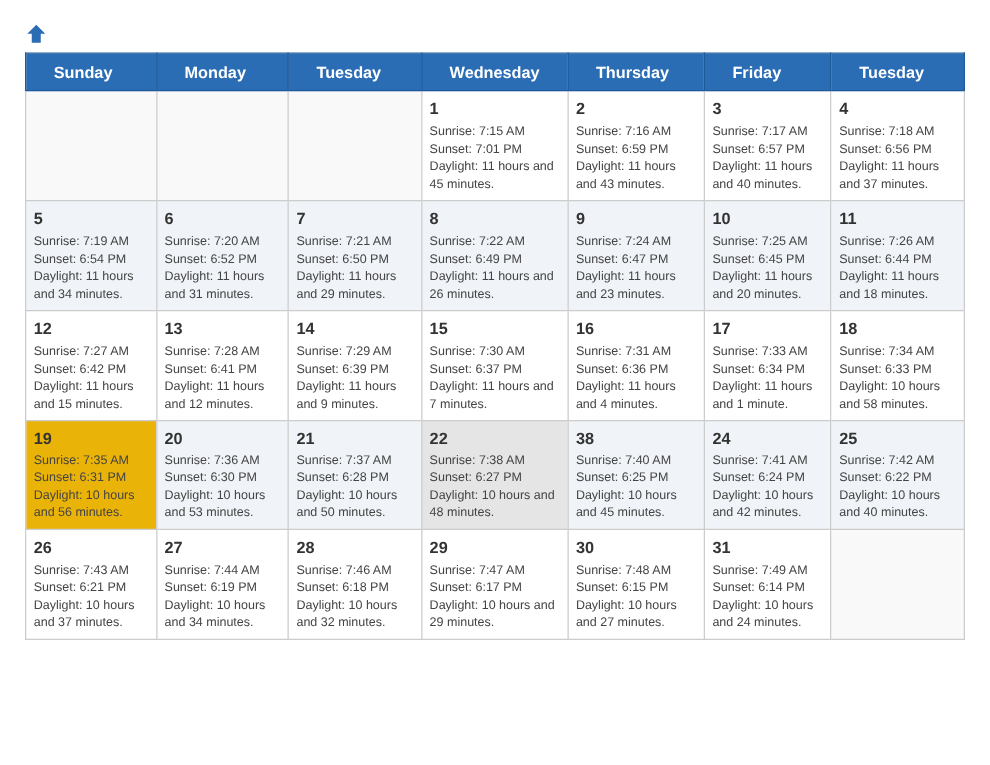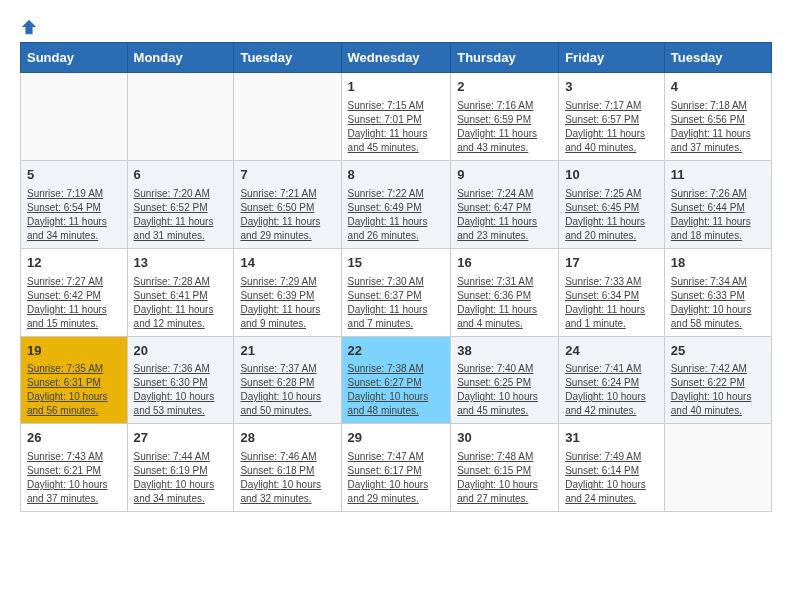--- a/index.html
+++ b/index.html
@@ -57,21 +57,21 @@
       border-collapse: collapse;
       border: 1px solid #ccc;
       margin: 0 10px;
       width: calc(100% - 20px);
     }
     .calendar th {
       background-color: #2a6db5;
       color: #fff;
       font-size: 13px;
       font-weight: 600;
-      padding: 7px 6px;
+      padding: 7px 22px;
       text-align: left;
       border: 1px solid #1e5a9a;
     }
     .calendar td {
       border: 1px solid #ccc;
       vertical-align: top;
       padding: 5px 6px;
       width: 113px;
       height: 80px;
       background: #fff;
@@ -86,21 +86,20 @@
       font-size: 13px;
       font-weight: bold;
       color: #333;
       display: block;
       margin-bottom: 2px;
     }
     .day-info {
       font-size: 10px;
       color: #444;
       line-height: 1.4;
-      text-decoration: underline;
     }
     .empty-cell {
       background: #f9f9f9 !important;
     }
   </style>
 </head>
 <body>
 
 <div class="header">
   <div class="logo">
@@ -218,21 +217,21 @@
           <div class="day-info">Sunrise: 7:35 AM<br>Sunset: 6:31 PM<br>Daylight: 10 hours and 56 minutes.</div>
         </td>
         <td style="background-color: rgb(240, 244, 248);">
           <span class="day-number">20</span>
           <div class="day-info">Sunrise: 7:36 AM<br>Sunset: 6:30 PM<br>Daylight: 10 hours and 53 minutes.</div>
         </td>
         <td style="background-color: rgb(240, 244, 248);">
           <span class="day-number">21</span>
           <div class="day-info">Sunrise: 7:37 AM<br>Sunset: 6:28 PM<br>Daylight: 10 hours and 50 minutes.</div>
         </td>
-        <td style="background-color: #7dd3fc;">
+        <td style="background-color: #e5e5e5;">
           <span class="day-number">22</span>
           <div class="day-info">Sunrise: 7:38 AM<br>Sunset: 6:27 PM<br>Daylight: 10 hours and 48 minutes.</div>
         </td>
         <td style="background-color: rgb(240, 244, 248);">
           <span class="day-number">38</span>
           <div class="day-info">Sunrise: 7:40 AM<br>Sunset: 6:25 PM<br>Daylight: 10 hours and 45 minutes.</div>
         </td>
         <td style="background-color: rgb(240, 244, 248);">
           <span class="day-number">24</span>
           <div class="day-info">Sunrise: 7:41 AM<br>Sunset: 6:24 PM<br>Daylight: 10 hours and 42 minutes.</div>

